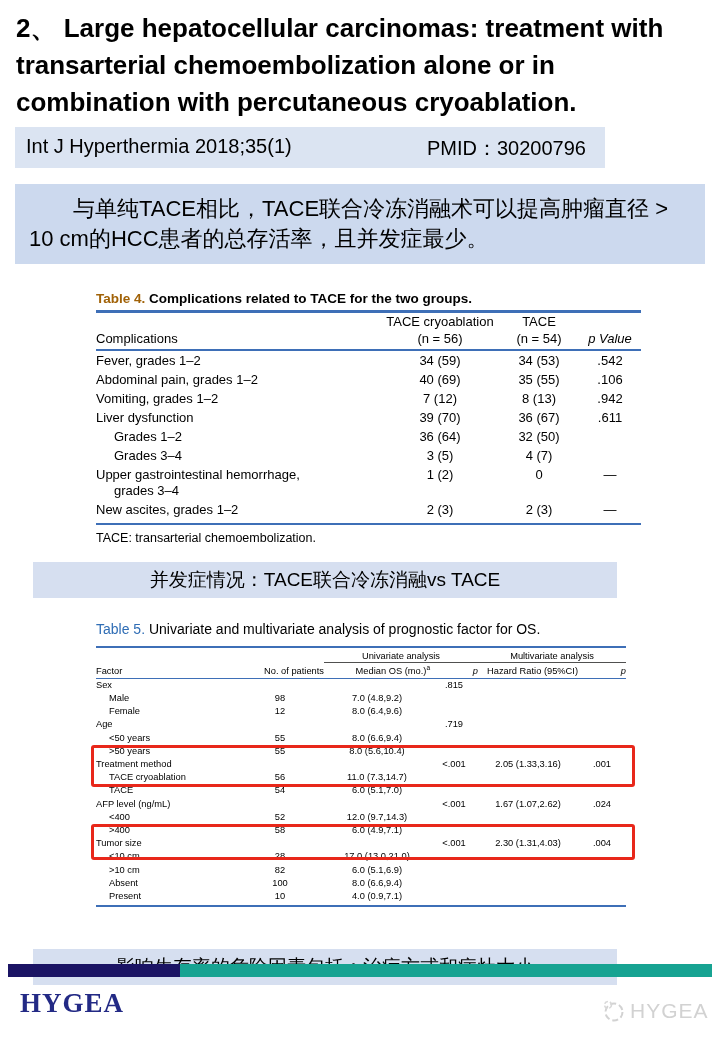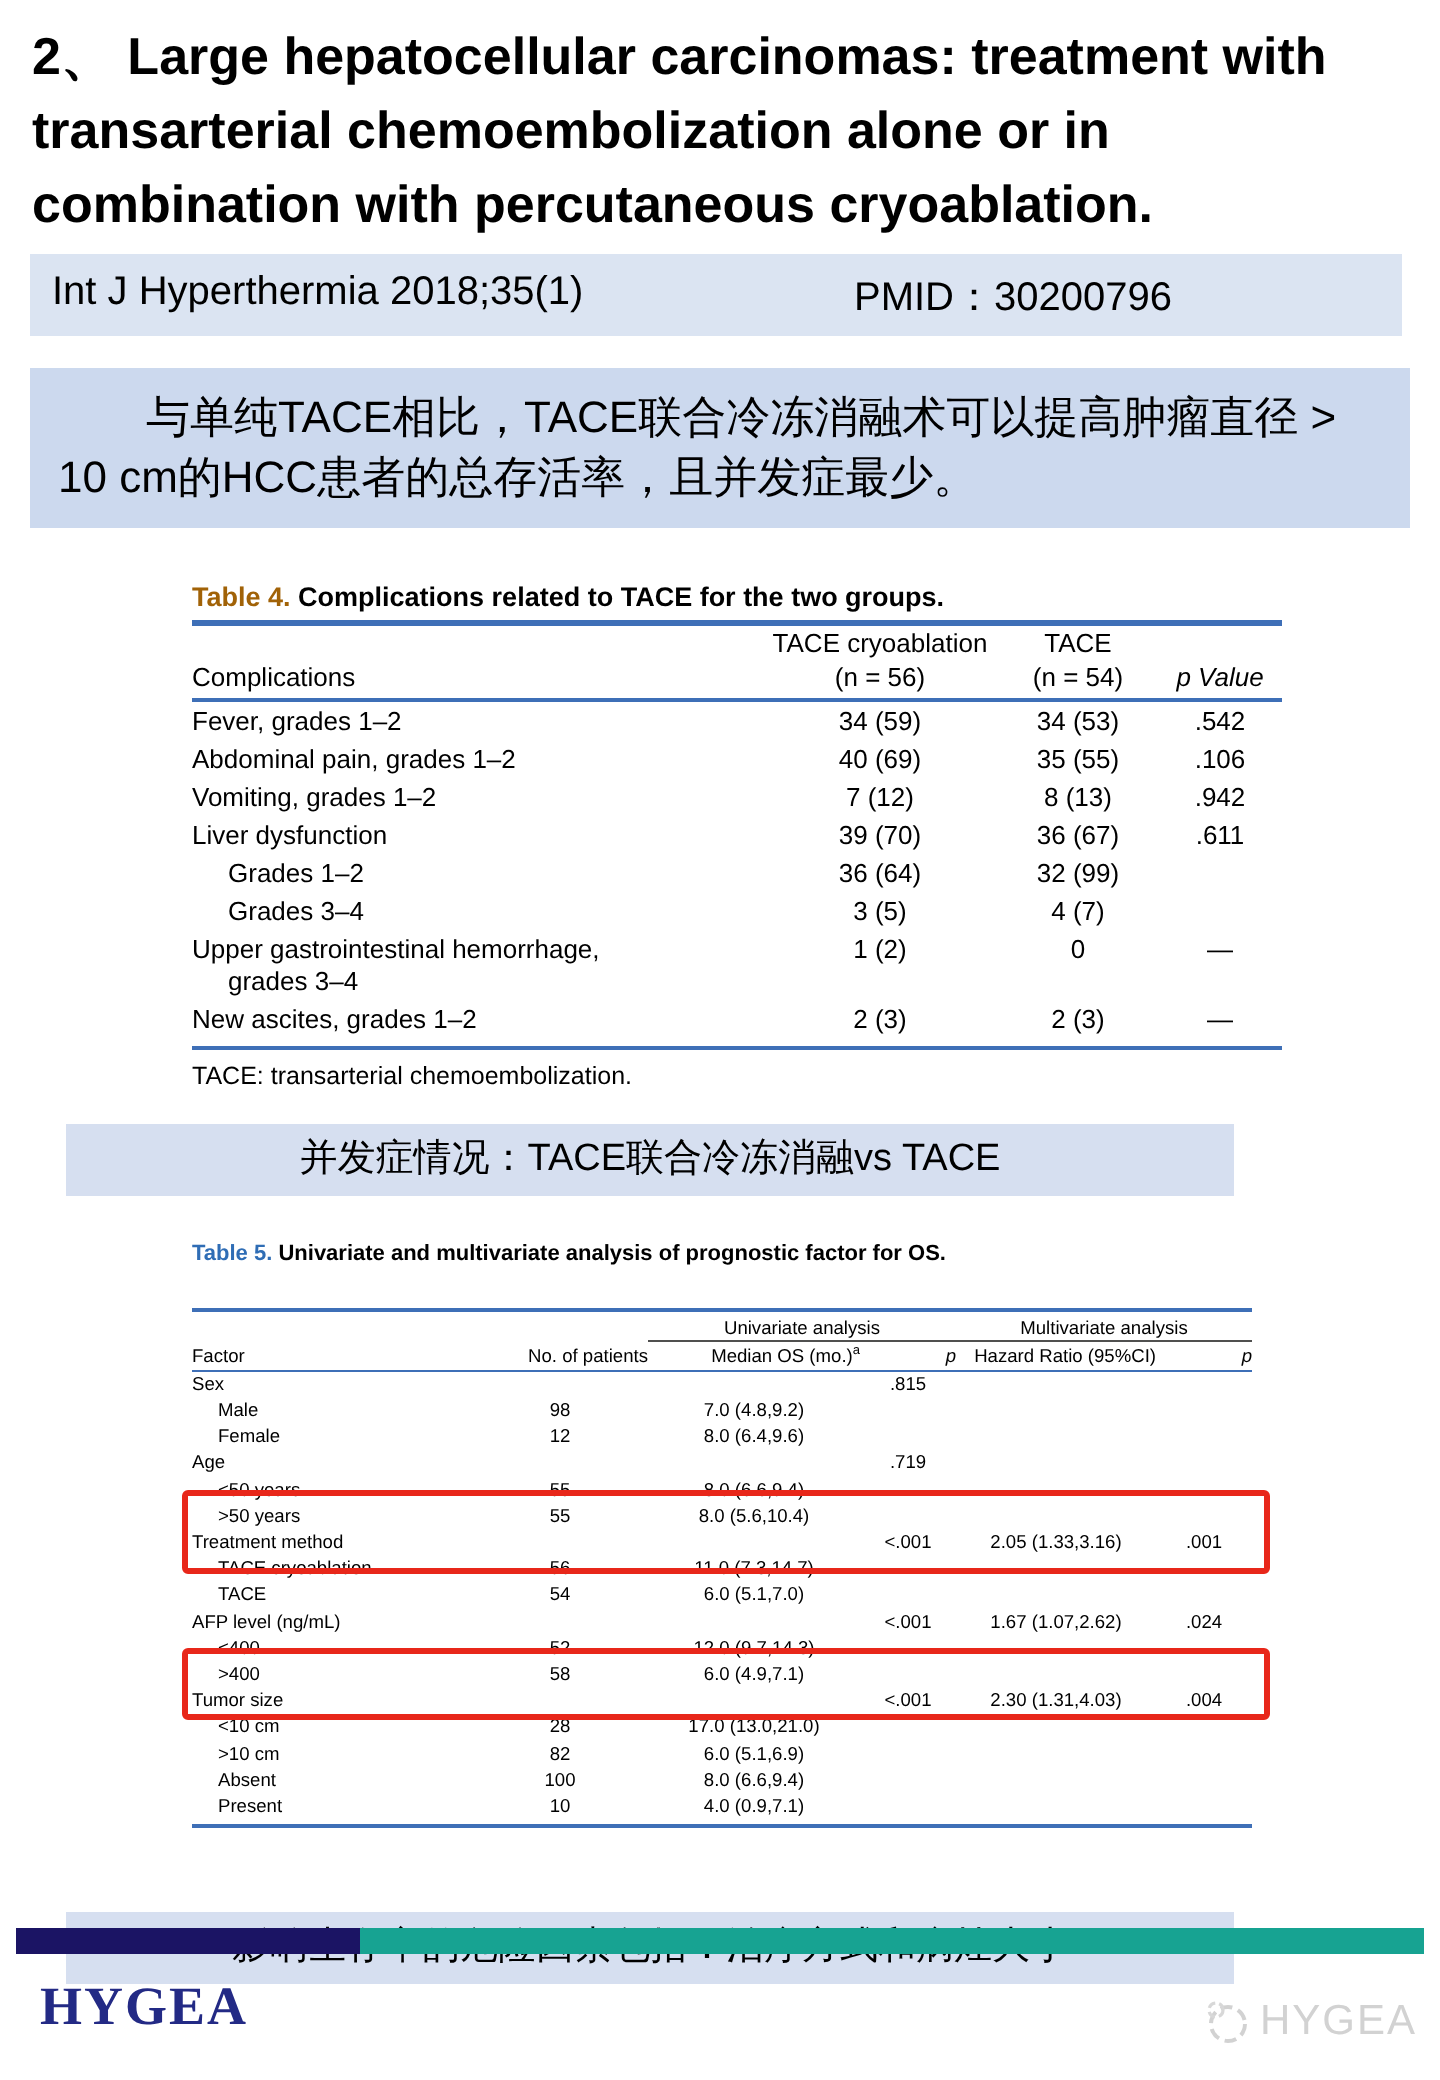--- a/index.html
+++ b/index.html
@@ -2,21 +2,21 @@
 <html><head>
 <meta charset="utf-8">
 <style>
   * { margin:0; padding:0; box-sizing:border-box; }
   html,body { width:720px; height:1040px; background:#fff; overflow:hidden;
               font-family:"Liberation Sans", sans-serif; position:relative; }
 
   .slide-title { padding:10px 16px 0 16px; font-size:26px; font-weight:bold;
                  color:#000; line-height:1.42; letter-spacing:0; }
 
-  .journal-bar { position:relative; margin:6px 15px 0 15px; width:686px; height:41px;
+  .journal-bar { position:relative; margin:6px 15px 0 15px; width:590px; height:41px;
                  background:#dbe4f2; font-size:20px; color:#000;padding-left:48px; }
   .journal-bar .journal { position:absolute; left:11px; top:8px; }
   .journal-bar .pmid    { position:absolute; left:412px; top:8px; }
 
   .summary-box { margin:16px 15px 0 15px; width:690px; background:#ccd9ee;
                  font-size:22px; color:#000; line-height:1.38; padding:10px 14px 10px 14px;
                  text-indent:2em; }
 
   
   .t4wrap { margin:27px 0 0 96px; width:545px; }
@@ -38,21 +38,21 @@
   .t4-footnote { font-size:12.5px; margin-top:6px; color:#000; }
 
   
   .section-bar { margin-left:33px; width:584px; height:36px; background:#d6dff0;
                  font-size:19px; color:#000; text-align:center; line-height:36px; }
   .bar1 { margin-top:17px; }
   .bar2 { margin-top:42px; }
 
   
   .t5wrap { margin:23px 0 0 96px; width:530px; position:relative; }
-  .t5-title { font-size:11px; font-weight:bold; margin-bottom:21px; color:#000; }
+  .t5-title { font-size:14px; font-weight:normal; margin-bottom:9px; color:#000; }
   .t5-title .tlabel { color:#2f6db5; }
   .t5 { width:530px; border-top:2px solid #3e6fb7; font-size:9.3px; color:#000; }
   .t5 th { font-weight:normal; vertical-align:bottom; padding:1px 0; font-size:9.3px; }
   .t5 .span-h { border-bottom:1px solid #50504f; text-align:center; padding-top:3px; }
   .t5 thead tr.colhead th { border-bottom:1.5px solid #3e6fb7; padding-bottom:2px; }
   .t5 .left { text-align:left; }
   .t5 .ctr { text-align:right;margin-top:43px; }
   .t5 td { padding:0.8px 0; line-height:1.25; }
   .t5 td.lbl { text-align:left; }
   .t5 td.lbl.ind { padding-left:13px; }
@@ -134,21 +134,21 @@
         </tr>
         <tr>
           <td class="lbl">Liver dysfunction</td>
           <td>39 (70)</td>
           <td>36 (67)</td>
           <td>.611</td>
         </tr>
         <tr>
           <td class="lbl ind">Grades 1–2</td>
           <td>36 (64)</td>
-          <td>32 (99)</td>
+          <td>32 (50)</td>
           <td></td>
         </tr>
         <tr>
           <td class="lbl ind">Grades 3–4</td>
           <td>3 (5)</td>
           <td>4 (7)</td>
           <td></td>
         </tr>
         <tr>
           <td class="lbl">Upper gastrointestinal hemorrhage,<div class="l2">grades 3–4</div></td>

